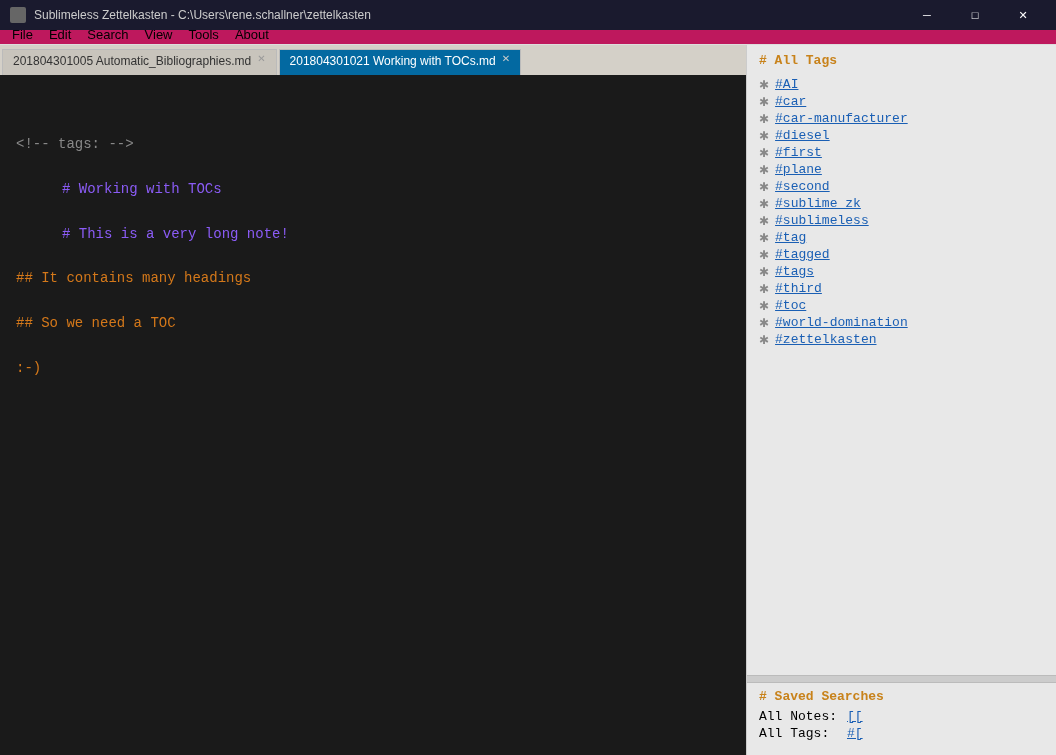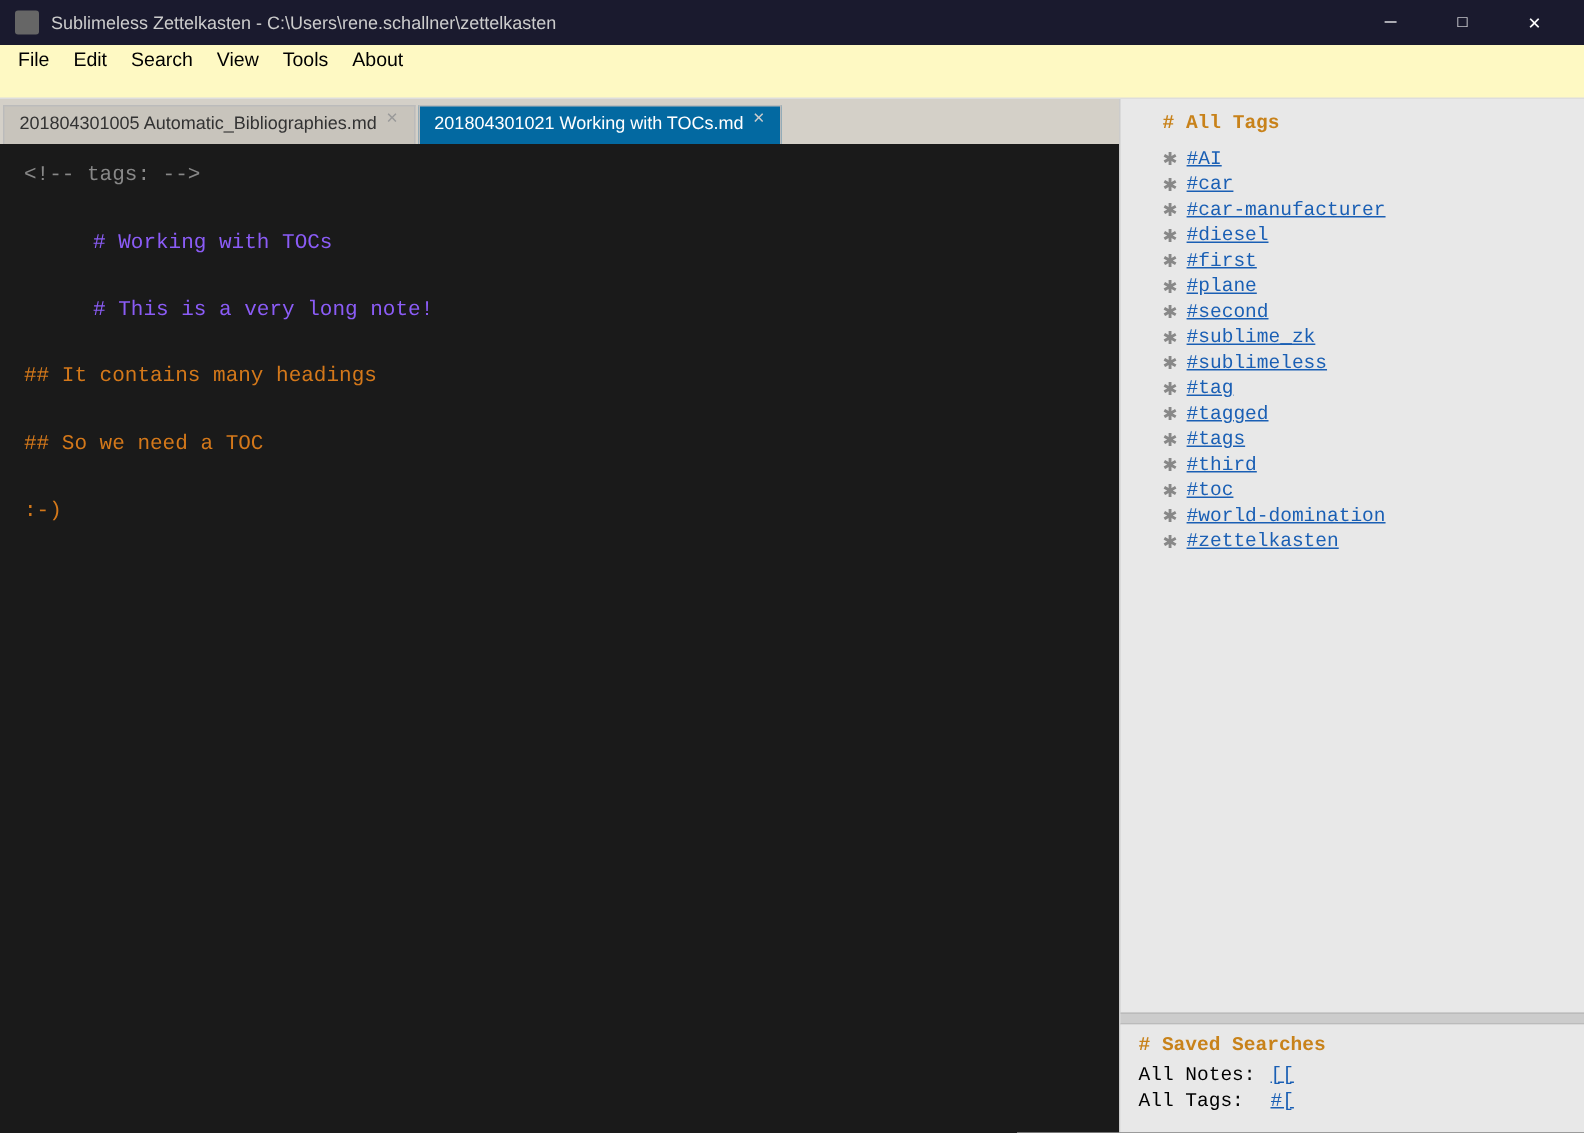--- a/index.html
+++ b/index.html
@@ -54,24 +54,24 @@
       align-items: center;
       justify-content: center;
       font-size: 11px;
       color: #fff;
       cursor: pointer;
       background: transparent;
     }
 
     
     #menu-bar {
-      background: #fef9c3;
-      height: 36px;
-      display: flex;
-      align-items: flex-start;
+      background: #be185d;
+      height: 15px;
+      display: flex;
+      align-items: flex-end;
       padding: 0 4px;
       flex-shrink: 0;
       border-bottom: 1px solid #ddd;
     }
     .menu-item {
       padding: 2px 8px;
       font-size: 13px;
       cursor: pointer;
       color: #000;
     }
@@ -137,40 +137,40 @@
       font-size: 14px;
       padding: 10px 16px;
       overflow-y: auto;
       line-height: 1.6;
     }
 
     .code-line {
       white-space: pre;
       min-height: 22px;
     }
-    .code-comment { color: #888; }
+    .code-comment { color: #888; margin-top: 48px; }
     .code-h1 { color: #8b5cf6; font-weight: normal; margin-left: 46px; }
     .code-h2 { color: #d4781a; font-weight: normal; }
     .code-normal { color: #d4781a; }
     .code-empty { color: transparent; }
 
     
     #right-panel {
       width: 310px;
       display: flex;
       flex-direction: column;
       background: #e8e8e8;
       border-left: 1px solid #ccc;
       flex-shrink: 0;
     }
 
     #tags-section {
       flex: 1;
       overflow-y: auto;
-      padding: 8px 28px;
+      padding: 8px 12px;
     }
 
     #tags-title {
       font-family: 'Courier New', Courier, monospace;
       font-size: 13px;
       color: #c8821a;
       margin-bottom: 8px;
       font-weight: bold;
     }
 

